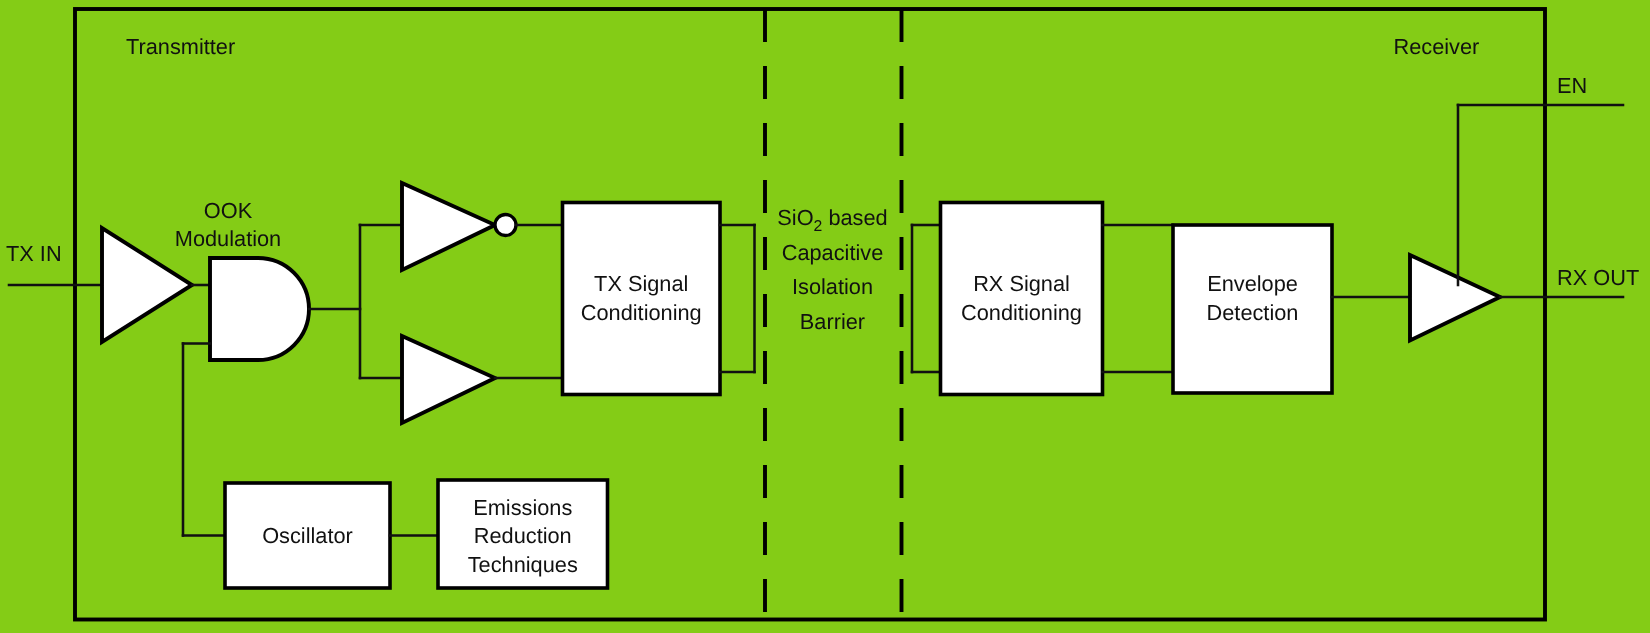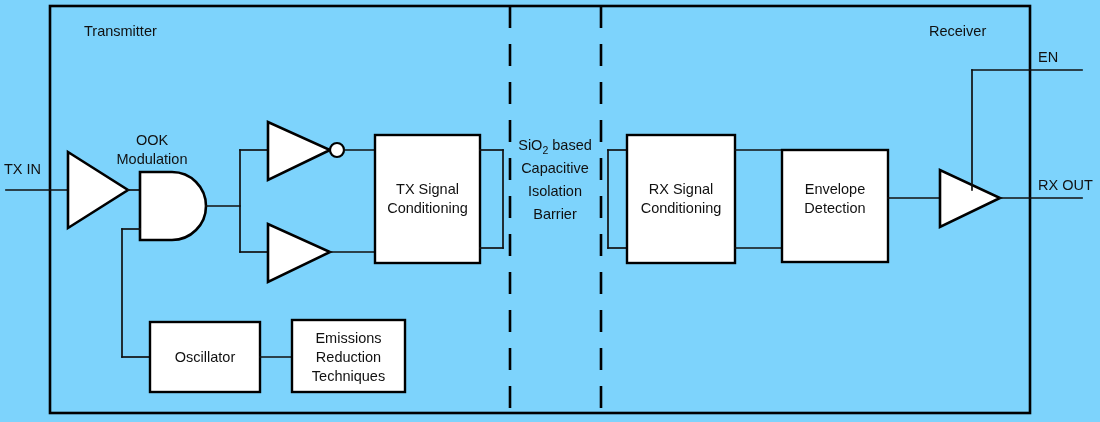--- a/index.html
+++ b/index.html
@@ -4,21 +4,21 @@
 <style>
   html, body {
     margin: 0;
     padding: 0;
     background: #ffffff;
   }
   #stage {
     position: relative;
     width: 1100px;
     height: 422px;
-    background: #7dd3fc;
+    background: #84cc16;
     font-family: "Liberation Sans", sans-serif;
     overflow: hidden;
   }
   #diagram-svg {
     position: absolute;
     left: 0;
     top: 0;
     width: 1100px;
     height: 422px;
   }

